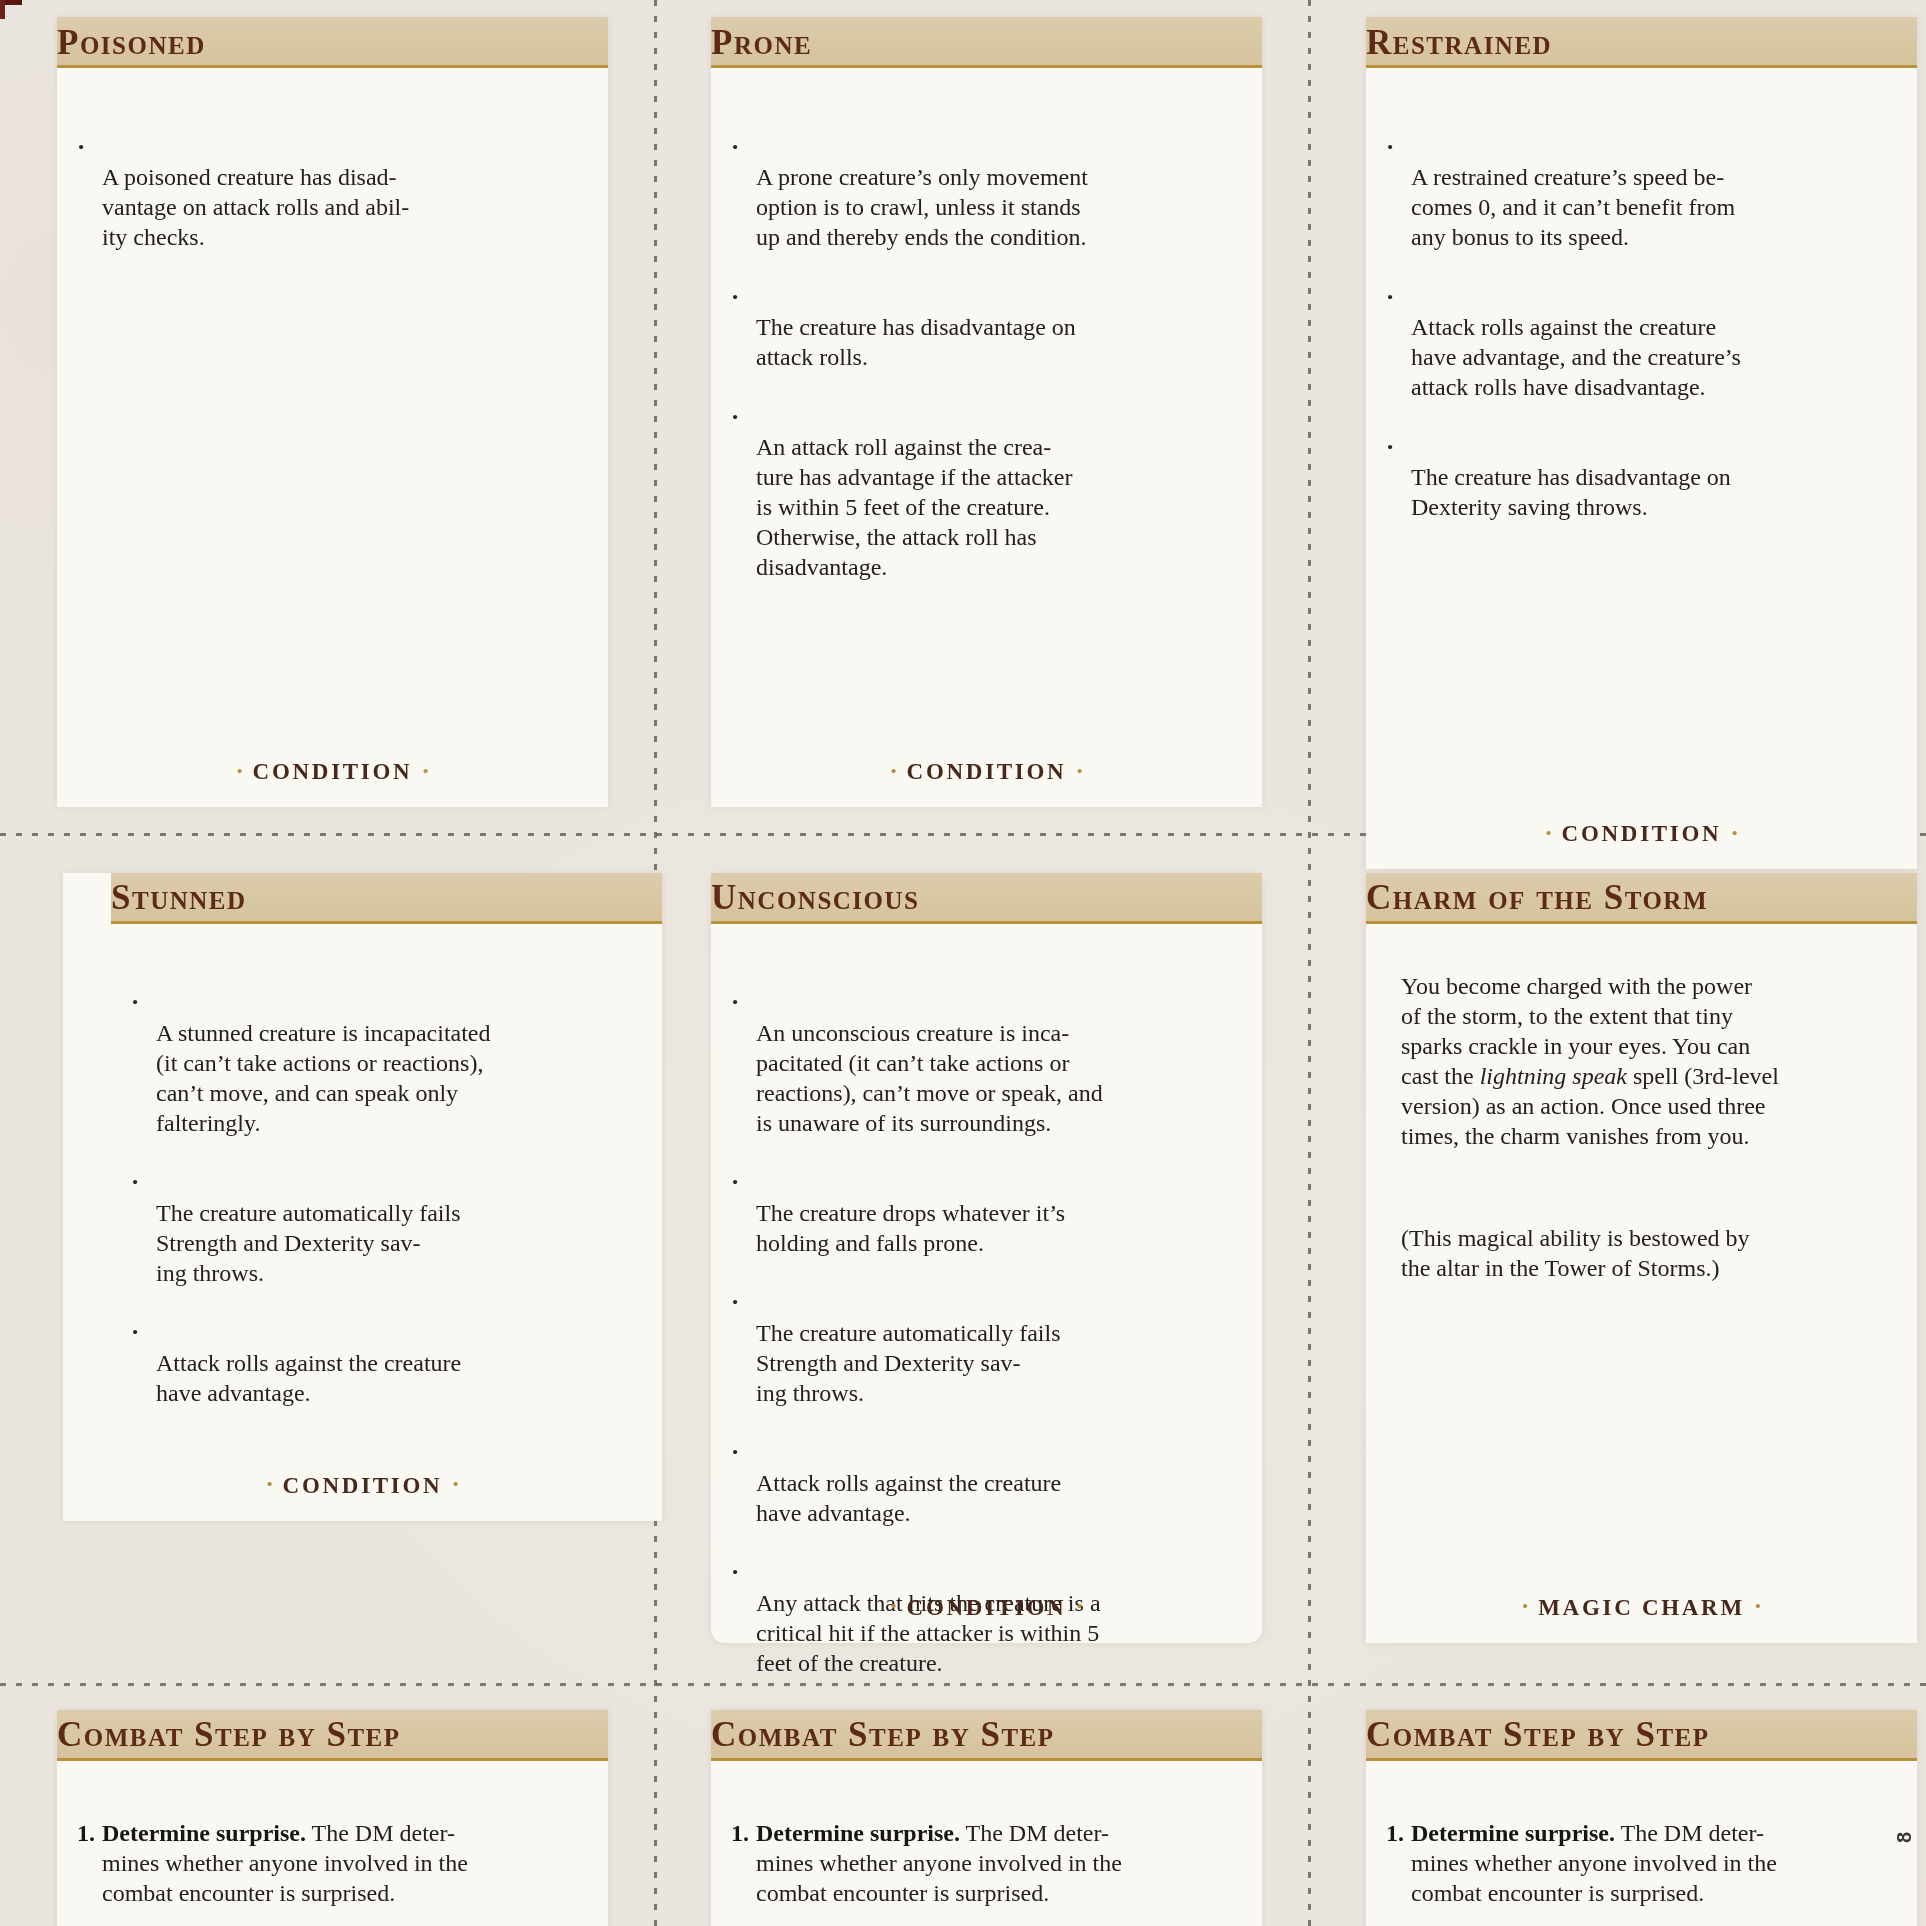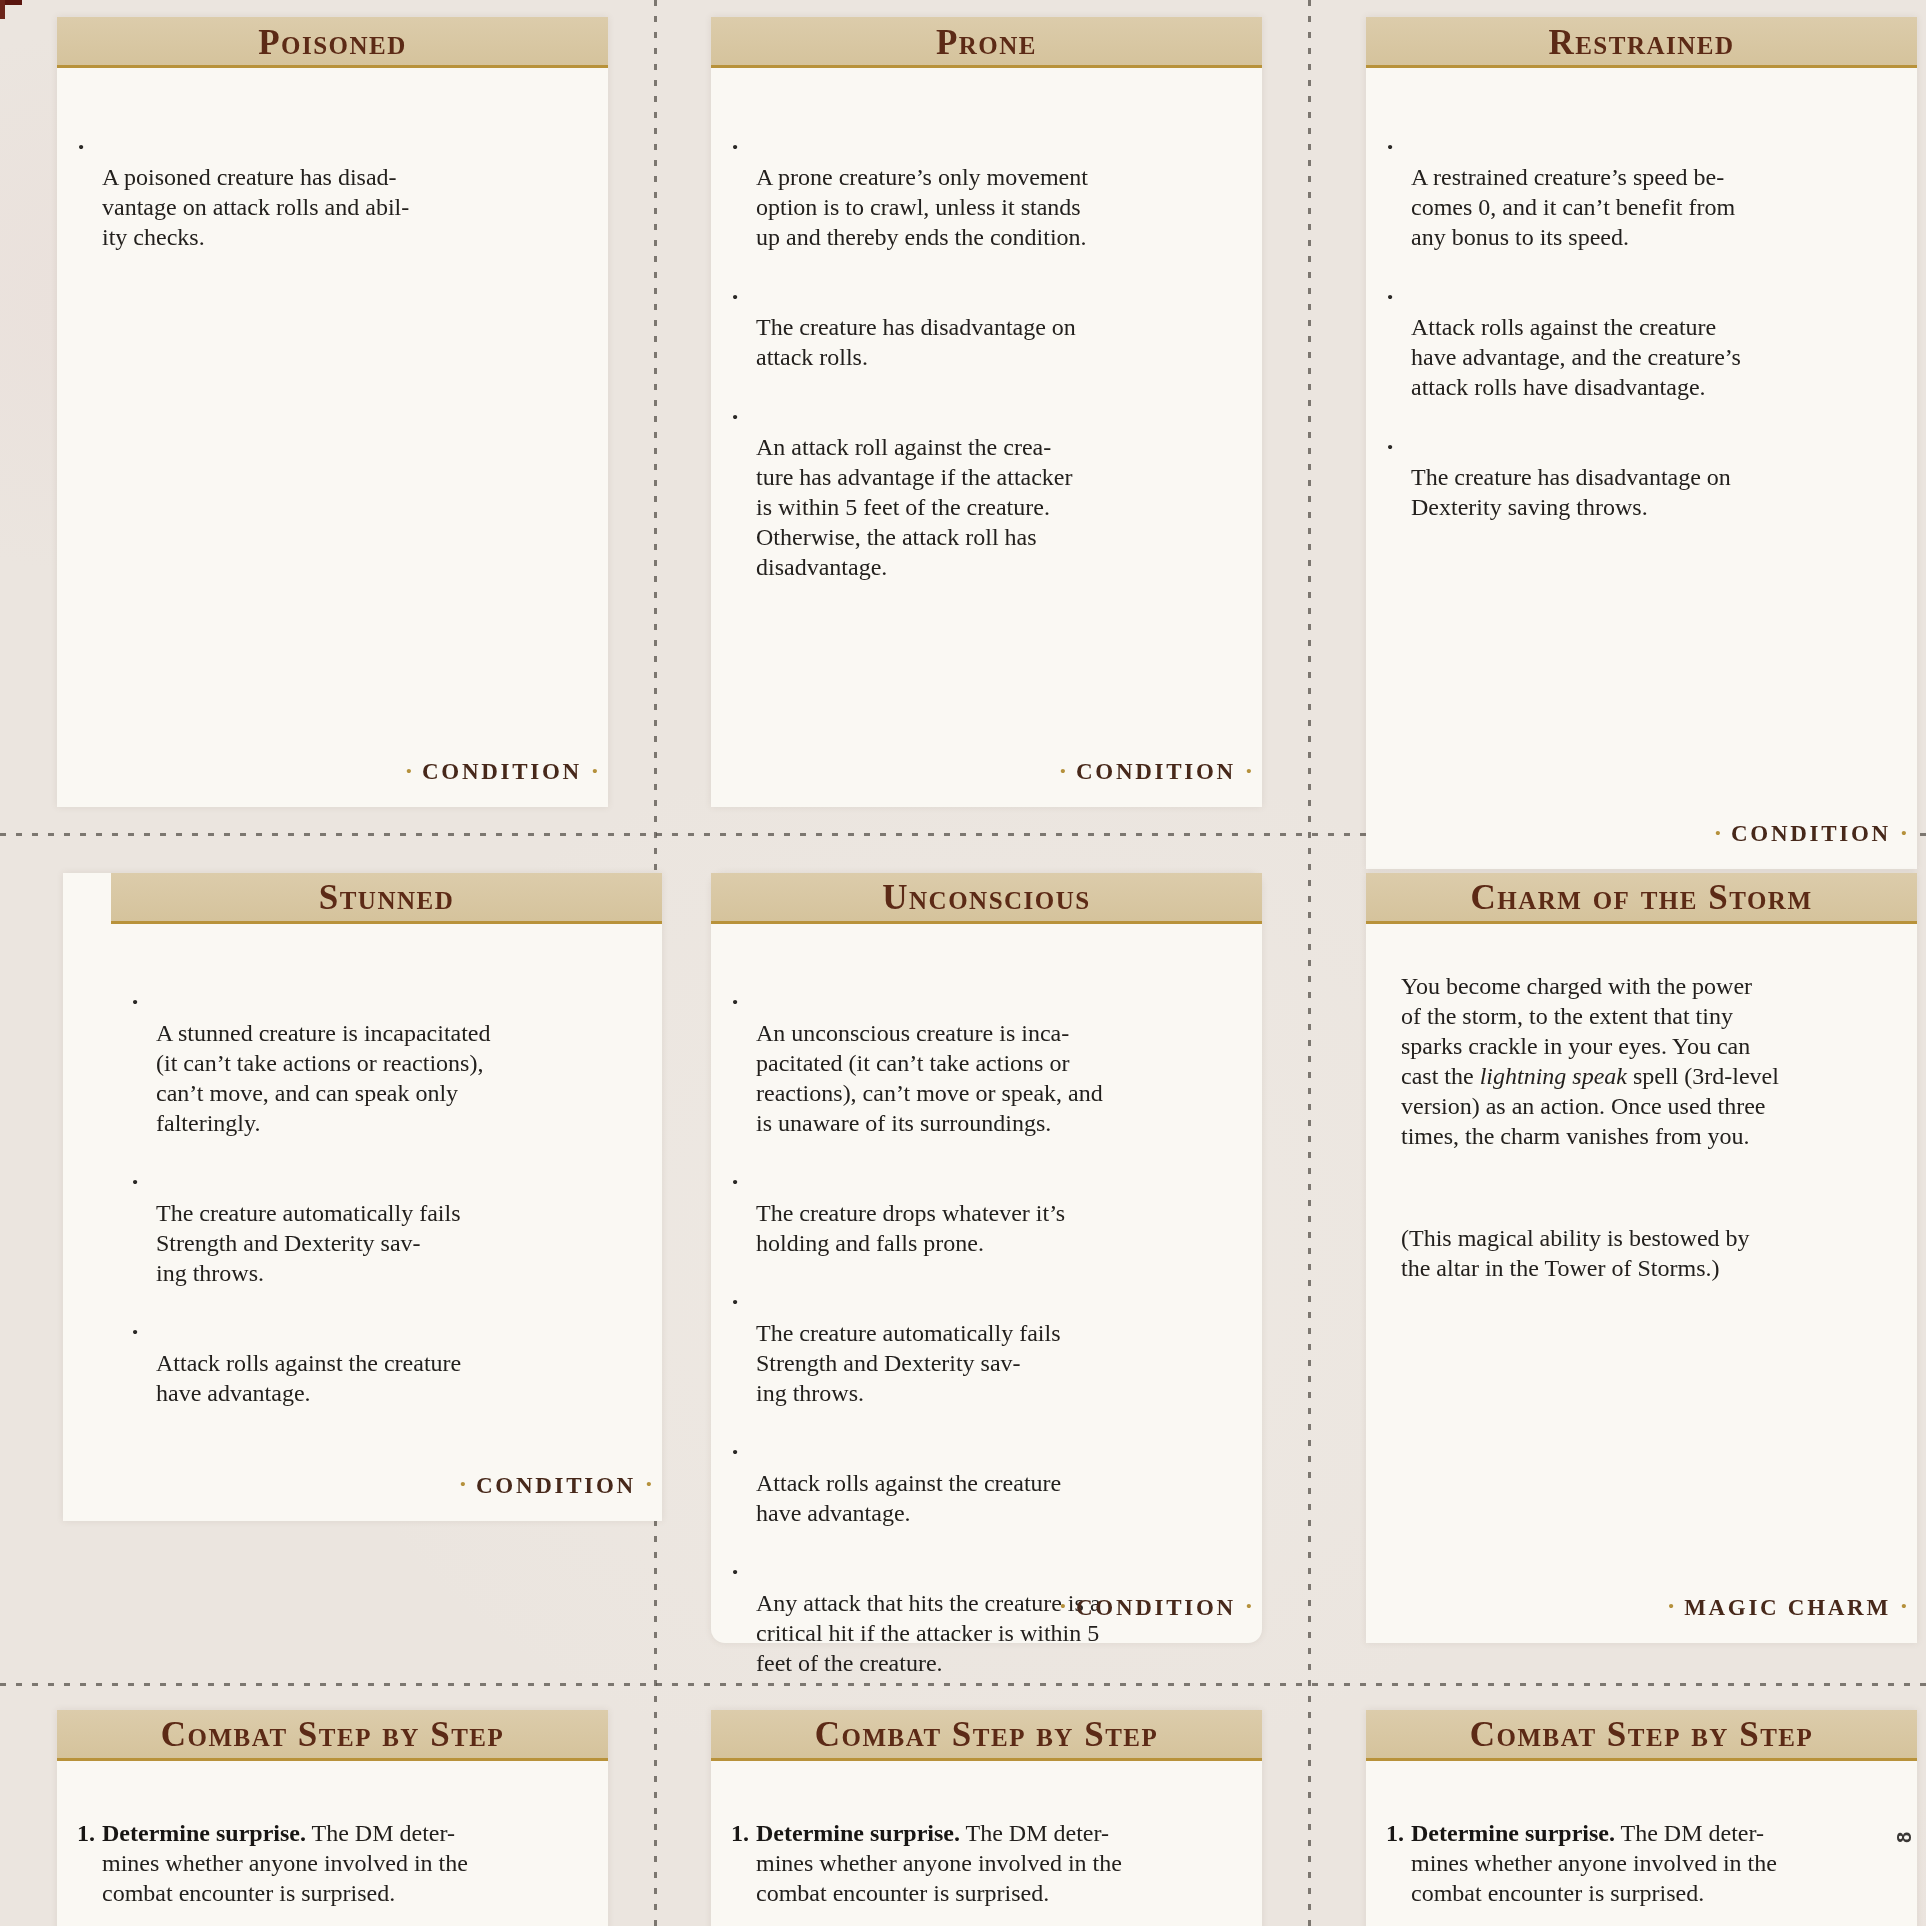--- a/index.html
+++ b/index.html
@@ -28,21 +28,21 @@
 
   .card{
     position:absolute;width:551px;
     background:#faf8f3;
     box-shadow:0 0 7px rgba(90,70,50,.10);
   }
   .band{
     height:48px;
     background:linear-gradient(180deg,#dcccab,#d5c39c);
     border-bottom:3.9px solid #b8923a;
-    display:flex;align-items:center;justify-content:center;
+    display:flex;align-items:center;
   }
   .band .title{
     font-variant:small-caps;
     font-weight:600;
     font-size:35px;
     letter-spacing:1.5px;
     color:#5c2a16;
     line-height:1;
     padding-top:1.5px;
   }
@@ -60,21 +60,21 @@
     white-space:normal;
   }
   .charm-body{padding:17px 25px 0 35px;}
   .charm-p2{margin-top:42px;}
   .steps{padding:27px 20px 0 45px;}
   .step{position:relative;}
   .step-num{position:absolute;left:-25px;top:0;font-weight:700;color:#181614;white-space:normal;}
   .step-lead{font-weight:700;color:#181614;}
   .type-footer{
     position:absolute;left:0;right:0;bottom:22.3px;
-    text-align:right;
+    text-align:center;
     font-variant:small-caps;
     font-size:23px;
     font-weight:600;
     letter-spacing:2.7px;
     color:#47281a;
     white-space:nowrap;
   }
   .type-footer .dot{
     color:#b5913c;font-size:17.7px;font-weight:400;
     position:relative;top:-2.3px;

